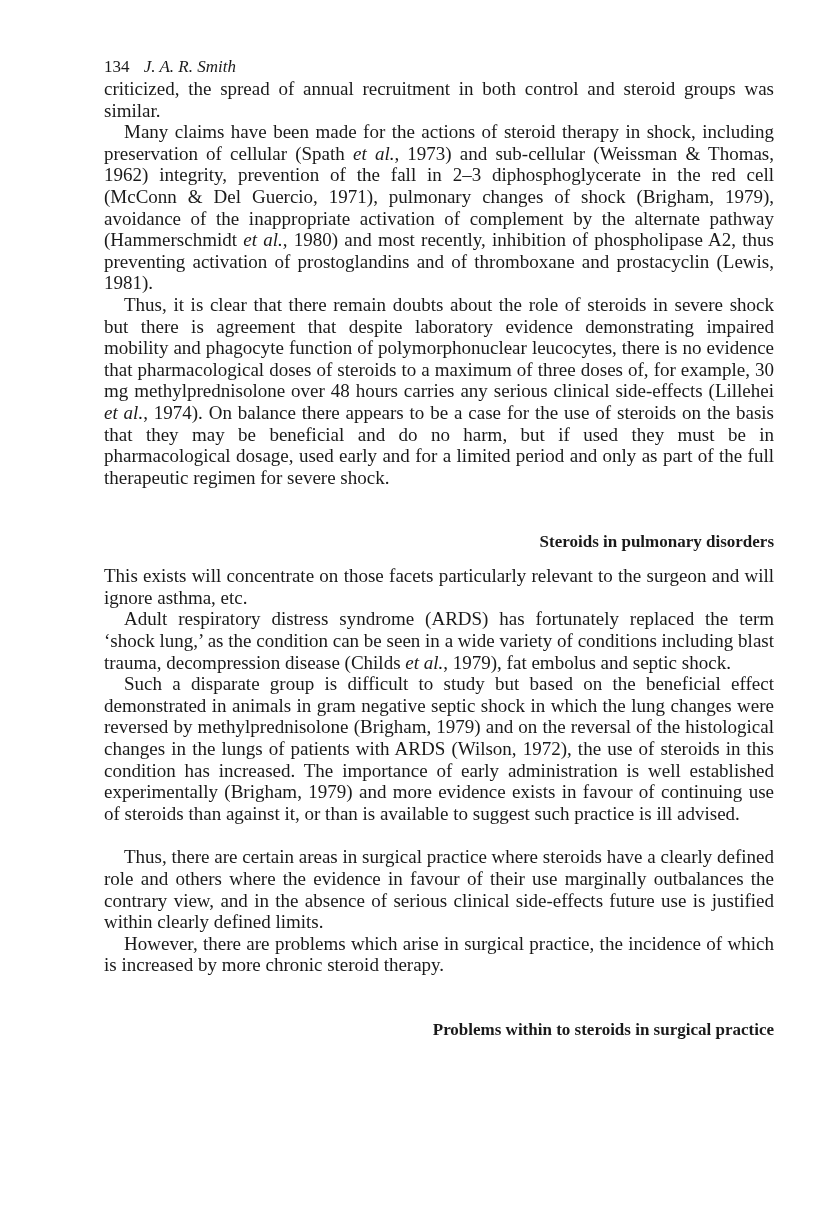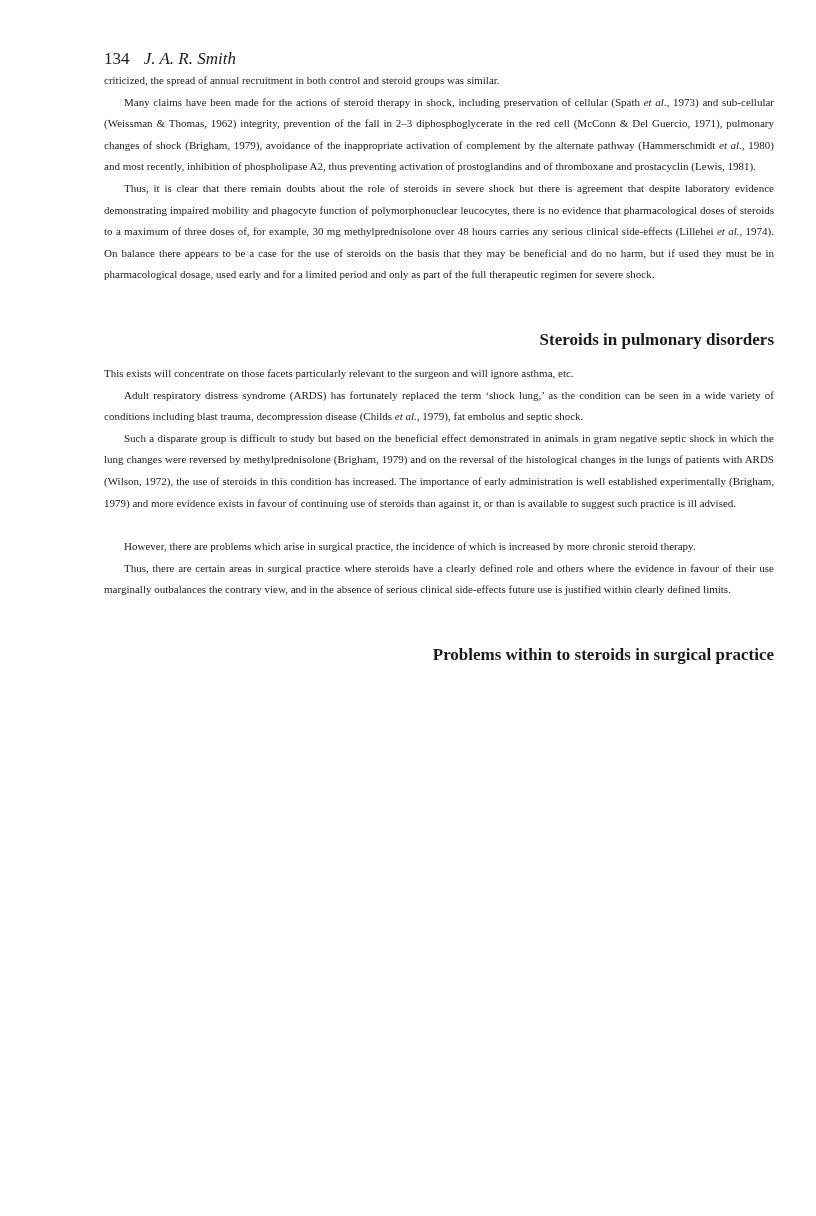--- a/index.html
+++ b/index.html
@@ -1,22 +1,22 @@
 <!DOCTYPE html>
 <html><head>
 <meta charset="utf-8">
 <style>
   html, body { margin: 0; padding: 0; background: #ffffff; }
   body { width: 816px; height: 1216px; position: relative; overflow: hidden;
          font-family: "Liberation Serif", "DejaVu Serif", serif; color: #1a1a1a; }
-  .page { position: absolute; left: 104px; top: 48px; width: 670px; }
+  .page { position: absolute; left: 104px; top: 56px; width: 670px; }
   .running-head { font-size: 17px; line-height: 22px; height: 22px; margin-bottom: 0; }
   .running-head .num { margin-right: 10px; }
   .running-head .author { font-style: italic; }
-  p { margin: 0; font-size: 11px; line-height: 21.6px; text-align: justify; text-indent: 0; }
+  p { margin: 0; font-size: 19px; line-height: 21.6px; text-align: justify; text-indent: 0; }
   p.indent { text-indent: 20px; }
   .gap { height: 43px; }
   .gap-sm { height: 22px; }
   h2 { font-size: 17px; font-weight: bold; margin: 0; line-height: 22px; text-align: right; }
   .after-h { height: 12px; }
   em { font-style: italic; }
 </style>
 </head>
 <body>
 
@@ -32,20 +32,20 @@
 
   <div class="gap"></div>
   <h2>Steroids in pulmonary disorders</h2>
   <div class="after-h"></div>
 
   <p>This exists will concentrate on those facets particularly relevant to the surgeon and will ignore asthma, etc.</p>
   <p class="indent">Adult respiratory distress syndrome (ARDS) has fortunately replaced the term ‘shock lung,’ as the condition can be seen in a wide variety of conditions including blast trauma, decompression disease (Childs <em>et al.</em>, 1979), fat embolus and septic shock.</p>
   <p class="indent">Such a disparate group is difficult to study but based on the beneficial effect demonstrated in animals in gram negative septic shock in which the lung changes were reversed by methylprednisolone (Brigham, 1979) and on the reversal of the histological changes in the lungs of patients with ARDS (Wilson, 1972), the use of steroids in this condition has increased. The importance of early administration is well established experimentally (Brigham, 1979) and more evidence exists in favour of continuing use of steroids than against it, or than is available to suggest such practice is ill advised.</p>
 
   <div class="gap-sm"></div>
+  <p class="indent">Thus, there are certain areas in surgical practice where steroids have a clearly defined role and others where the evidence in favour of their use marginally outbalances the contrary view, and in the absence of serious clinical side-effects future use is justified within clearly defined limits.</p>
   <p class="indent">However, there are problems which arise in surgical practice, the incidence of which is increased by more chronic steroid therapy.</p>
-  <p class="indent">Thus, there are certain areas in surgical practice where steroids have a clearly defined role and others where the evidence in favour of their use marginally outbalances the contrary view, and in the absence of serious clinical side-effects future use is justified within clearly defined limits.</p>
 
   <div class="gap"></div>
   <h2>Problems within to steroids in surgical practice</h2>
   <div class="after-h"></div>
 
 </div>
 
 </body></html>

